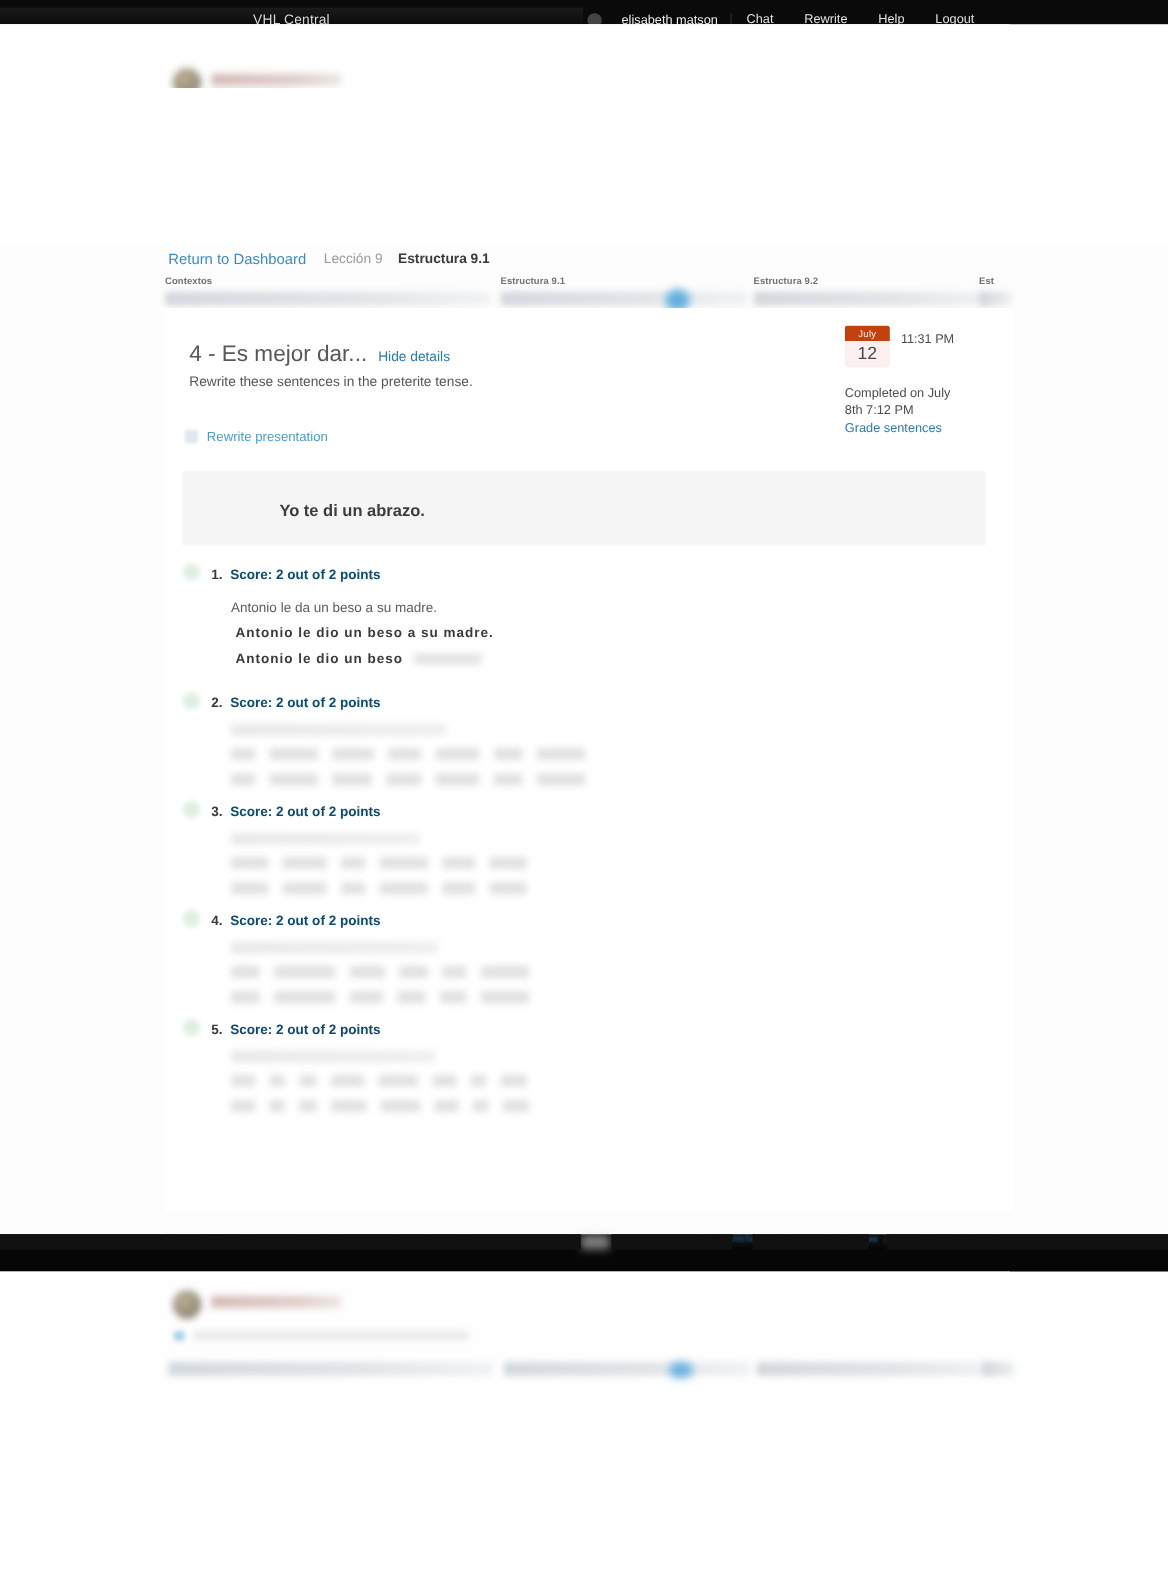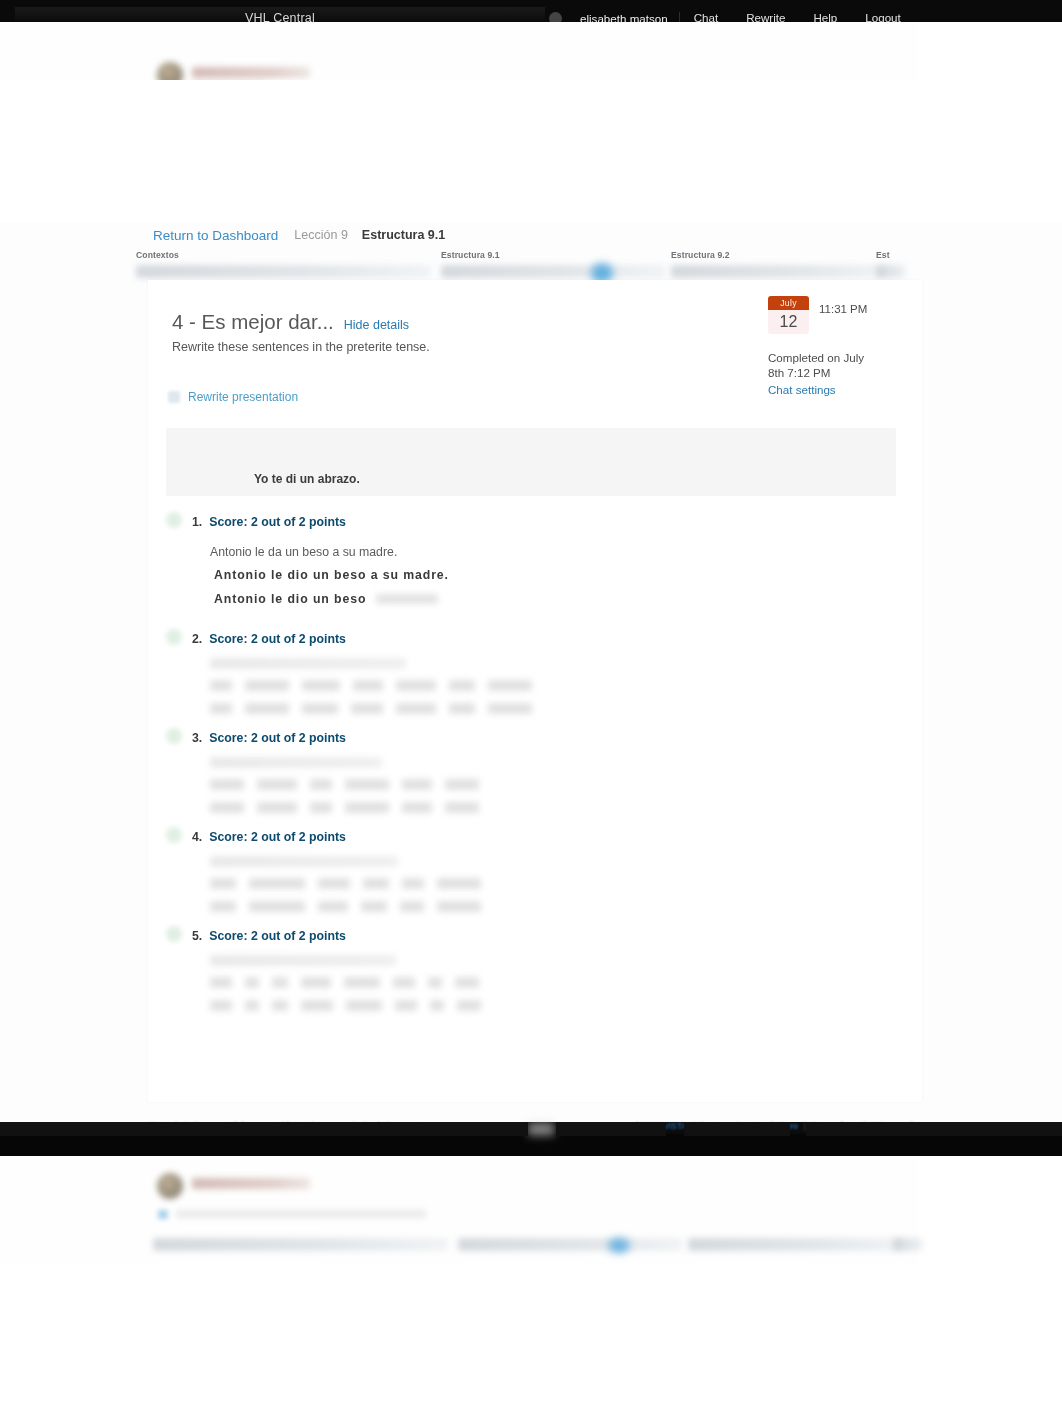--- a/index.html
+++ b/index.html
@@ -8,21 +8,21 @@
     background: #ffffff;
     font-family: "Liberation Sans", sans-serif;
     overflow: hidden;
   }
   .page { position: relative; width: 1062px; height: 1428px; background: #ffffff; }
 
   
   .topnav {
     position: absolute; left: 0; top: 0; width: 1062px; height: 36px;
     background: #0a0a0a;
-    display: flex; align-items: center; padding-left: 15px;
+    display: flex; align-items: center;
   }
   .topnav-brandwrap {
     width: 530px; height: 22px; display: flex; align-items: center;
     justify-content: center;
     background: linear-gradient(to bottom, #1a1a1a, #050505);
   }
   .topnav-brand {
     color: #d8d8d8; font-size: 12.5px; letter-spacing: .2px;
   }
   .topnav-right { display: flex; align-items: center; height: 22px; }
@@ -84,21 +84,21 @@
     display: flex; align-items: center; gap: 0;
   }
   .crumb-dash {
     color: #3b8cc4; font-size: 13.5px; cursor: pointer; margin-right: 16px;
   }
   .crumb-lesson { color: #9a9a9a; font-size: 12.5px; margin-right: 14px; }
   .crumb-cur { color: #3a3a3a; font-size: 12.5px; font-weight: bold; }
 
   
   .tabstrip {
-    position: absolute; left: 136px; top: 250px; width: 770px; height: 30px;
+    position: absolute; left: 150px; top: 250px; width: 770px; height: 30px;
   }
   .tabgroup { position: absolute; top: 0; }
   .tab-label {
     font-size: 8.6px; font-weight: bold; color: #6d7277; letter-spacing: .1px;
   }
   .tab-bar {
     margin-top: 5px; height: 13px; border-radius: 2px;
     background: linear-gradient(to right, #c6ccd2, #d8dde2 60%, #eceff2);
     filter: blur(3.1px); opacity: .75;
   }
@@ -160,22 +160,22 @@
   
   .modelo {
     position: absolute; left: 18px; top: 148px; width: 730px; height: 68px;
     background: #f5f5f5; border-radius: 2px;
     padding: 14px 0 0 16px;
   }
   .modelo-line1 { display: flex; gap: 22px; align-items: baseline; }
   .modelo-lbl { font-size: 12.5px; color: #3c3c3c; font-weight: bold; }
   .modelo-q { font-size: 12.5px; color: #8a8a8a; }
   .modelo-a {
-    font-size: 12px; color: #3c3c3c; font-weight: bold;
-    margin-top: 30px; margin-left: 72px;
+    font-size: 15px; color: #3c3c3c; font-weight: bold;
+    margin-top: 14px; margin-left: 72px;
   }
 
   
   .qlist { position: absolute; left: 18px; top: 232px; width: 740px; }
   .qitem { position: relative; margin-bottom: 8px; }
   .q-head { display: flex; align-items: center; gap: 7px; height: 20px; }
   .q-check {
     position: absolute; left: 0px; top: 0px;
     width: 16px; height: 16px; border-radius: 50%;
     background: #d9ebdc; filter: blur(2.6px); opacity: .8;
@@ -340,21 +340,21 @@
 
     <div class="duewrap">
       <div class="cal-row">
         <div class="cal">
           <div class="cal-top">July</div>
           <div class="cal-day">12</div>
         </div>
         <div class="due-time">11:31 PM</div>
       </div>
       <div class="completed">Completed on July 8th 7:12 PM</div>
-      <span class="grade-settings">Chat settings</span>
+      <span class="grade-settings">Grade sentences</span>
     </div>
 
     <div class="gram-row">
       <span class="gram-icon"></span>
       <span class="gram-link">Rewrite presentation</span>
     </div>
 
     <div class="modelo">
       <div class="modelo-a">Yo te di un abrazo.</div>
     </div>

